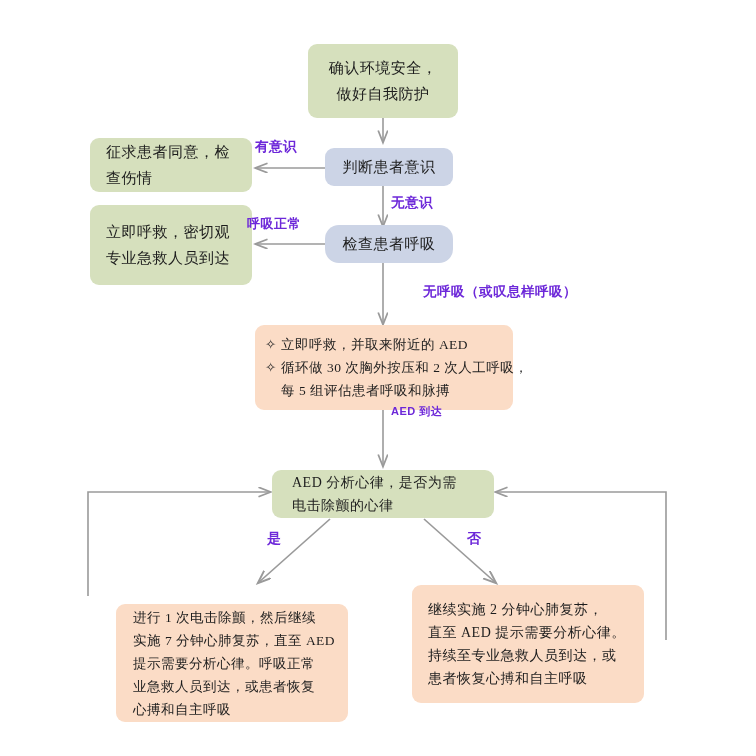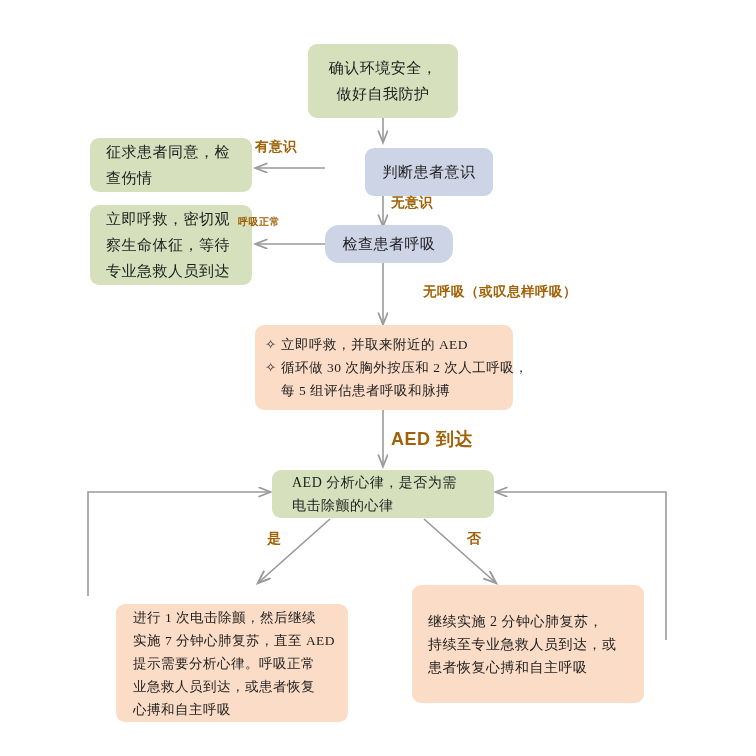--- a/index.html
+++ b/index.html
@@ -39,21 +39,21 @@
   }
   .green  { background: #d6e0bd; }
   .blue   { background: #ccd4e6; }
   .orange { background: #fbdcc6; }
 
   .centered { text-align: right; align-items: center; }
   .lefted   { text-align: left; }
 
   .edge-label {
     position: absolute;
-    color: #a16207;
+    color: #6d28d9;
     font-family: "Liberation Sans", "DejaVu Sans", sans-serif;
     font-weight: bold;
     white-space: pre;
     letter-spacing: 0.5px;
   }
   .bullet-row {
     display: flex;
     align-items: flex-start;
   }
   .bullet-mark {
@@ -97,36 +97,35 @@
     <path d="M88,596 L88,492 L270,492" fill="none" stroke="#9a9a9a" stroke-width="1.6" marker-end="url(#ah)"></path>
 
     <path d="M666,640 L666,492 L496,492" fill="none" stroke="#9a9a9a" stroke-width="1.6" marker-end="url(#ah)"></path>
   </svg>
 
   <div class="node green centered" style="left:308px; top:44px; width:150px; height:74px; font-size:15px; line-height:26px;">
     <span class="line">确认环境安全，</span>
     <span class="line">做好自我防护</span>
   </div>
 
-  <div class="node blue centered" style="left:325px; top:148px; width:128px; height:48px; font-size:15px; line-height:22px;margin-left:40px;">
+  <div class="node blue centered" style="left:325px; top:148px; width:128px; height:38px; font-size:15px; line-height:22px;">
     <span class="line">判断患者意识</span>
   </div>
 
   <div class="node green lefted" style="left:90px; top:138px; width:162px; height:54px; font-size:15px; line-height:26px; padding-left:16px;">
     <span class="line">征求患者同意，检</span>
     <span class="line">查伤情</span>
   </div>
 
   <div class="node blue centered" style="left:325px; top:225px; width:128px; height:38px; font-size:15px; line-height:22px;border-radius:14px;">
     <span class="line">检查患者呼吸</span>
   </div>
 
   <div class="node green lefted" style="left:90px; top:205px; width:162px; height:80px; font-size:15px; line-height:26px; padding-left:16px;justify-content:center;">
     <span class="line">立即呼救，密切观</span>
-    <span class="line">察生命体征，等待</span>
     <span class="line">专业急救人员到达</span>
   </div>
 
   <div class="node orange lefted" style="left:255px; top:325px; width:258px; height:85px; font-size:13.5px; line-height:23px; padding:8px 10px 8px 10px;">
     <div class="bullet-row">
       <span class="bullet-mark">✧</span>
       <span class="bullet-text">
         <span class="line">立即呼救，并取来附近的 AED</span>
       </span>
     </div>
@@ -147,31 +146,32 @@
   <div class="node orange lefted" style="left:116px; top:585px; width:232px; height:118px; font-size:13.5px; line-height:23px; padding-left:17px;margin-top:19px;">
     <span class="line">进行 1 次电击除颤，然后继续</span>
     <span class="line">实施 7 分钟心肺复苏，直至 AED</span>
     <span class="line">提示需要分析心律。呼吸正常</span>
     <span class="line">业急救人员到达，或患者恢复</span>
     <span class="line">心搏和自主呼吸</span>
   </div>
 
   <div class="node orange lefted" style="left:412px; top:585px; width:232px; height:118px; font-size:14px; line-height:23px; padding-left:16px;">
     <span class="line">继续实施 2 分钟心肺复苏，</span>
+    <span class="line">直至 AED 提示需要分析心律。</span>
     <span class="line">持续至专业急救人员到达，或</span>
     <span class="line">患者恢复心搏和自主呼吸</span>
   </div>
 
   <div class="edge-label" style="left:255px; top:138px; font-size:13.5px;">有意识</div>
 
   <div class="edge-label" style="left:391px; top:194px; font-size:13.5px;">无意识</div>
 
-  <div class="edge-label" style="left:238px; top:215px; font-size:10px;">呼吸正常</div>
+  <div class="edge-label" style="left:247px; top:215px; font-size:13px;">呼吸正常</div>
 
   <div class="edge-label" style="left:391px; top:283px; font-size:13.5px;margin-left:32px;">无呼吸（或叹息样呼吸）</div>
 
-  <div class="edge-label" style="left:391px; top:427px; font-size:18px;">AED 到达</div>
+  <div class="edge-label" style="left:391px; top:404px; font-size:11px;">AED 到达</div>
 
   <div class="edge-label" style="left:267px; top:530px; font-size:14px;">是</div>
 
   <div class="edge-label" style="left:467px; top:530px; font-size:14px;">否</div>
 
 </div>
 
 </body></html>

